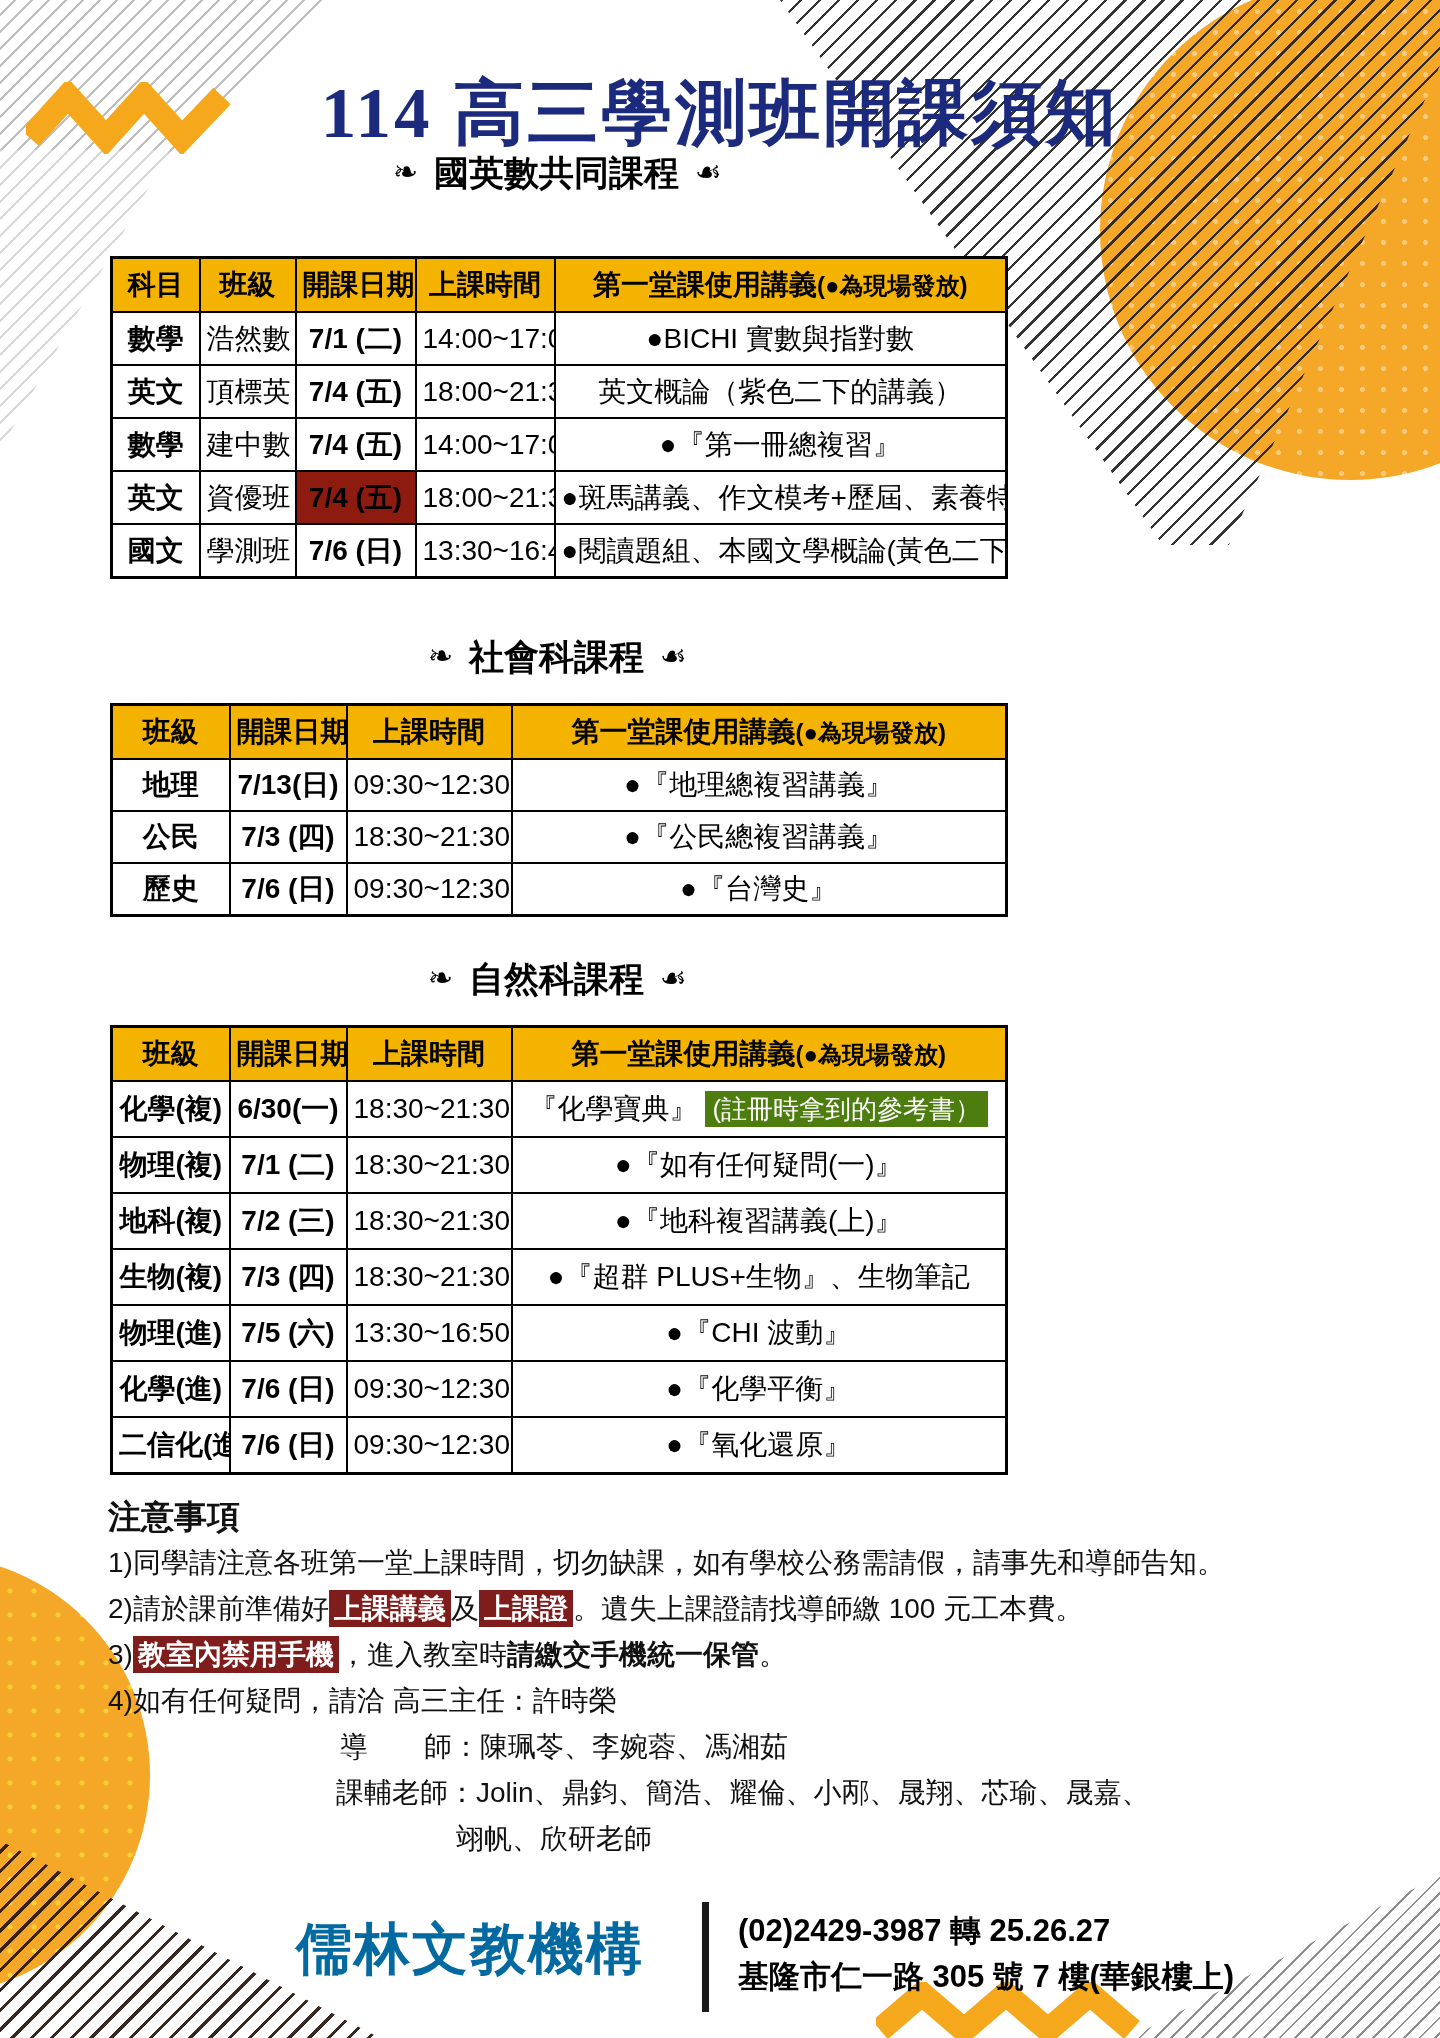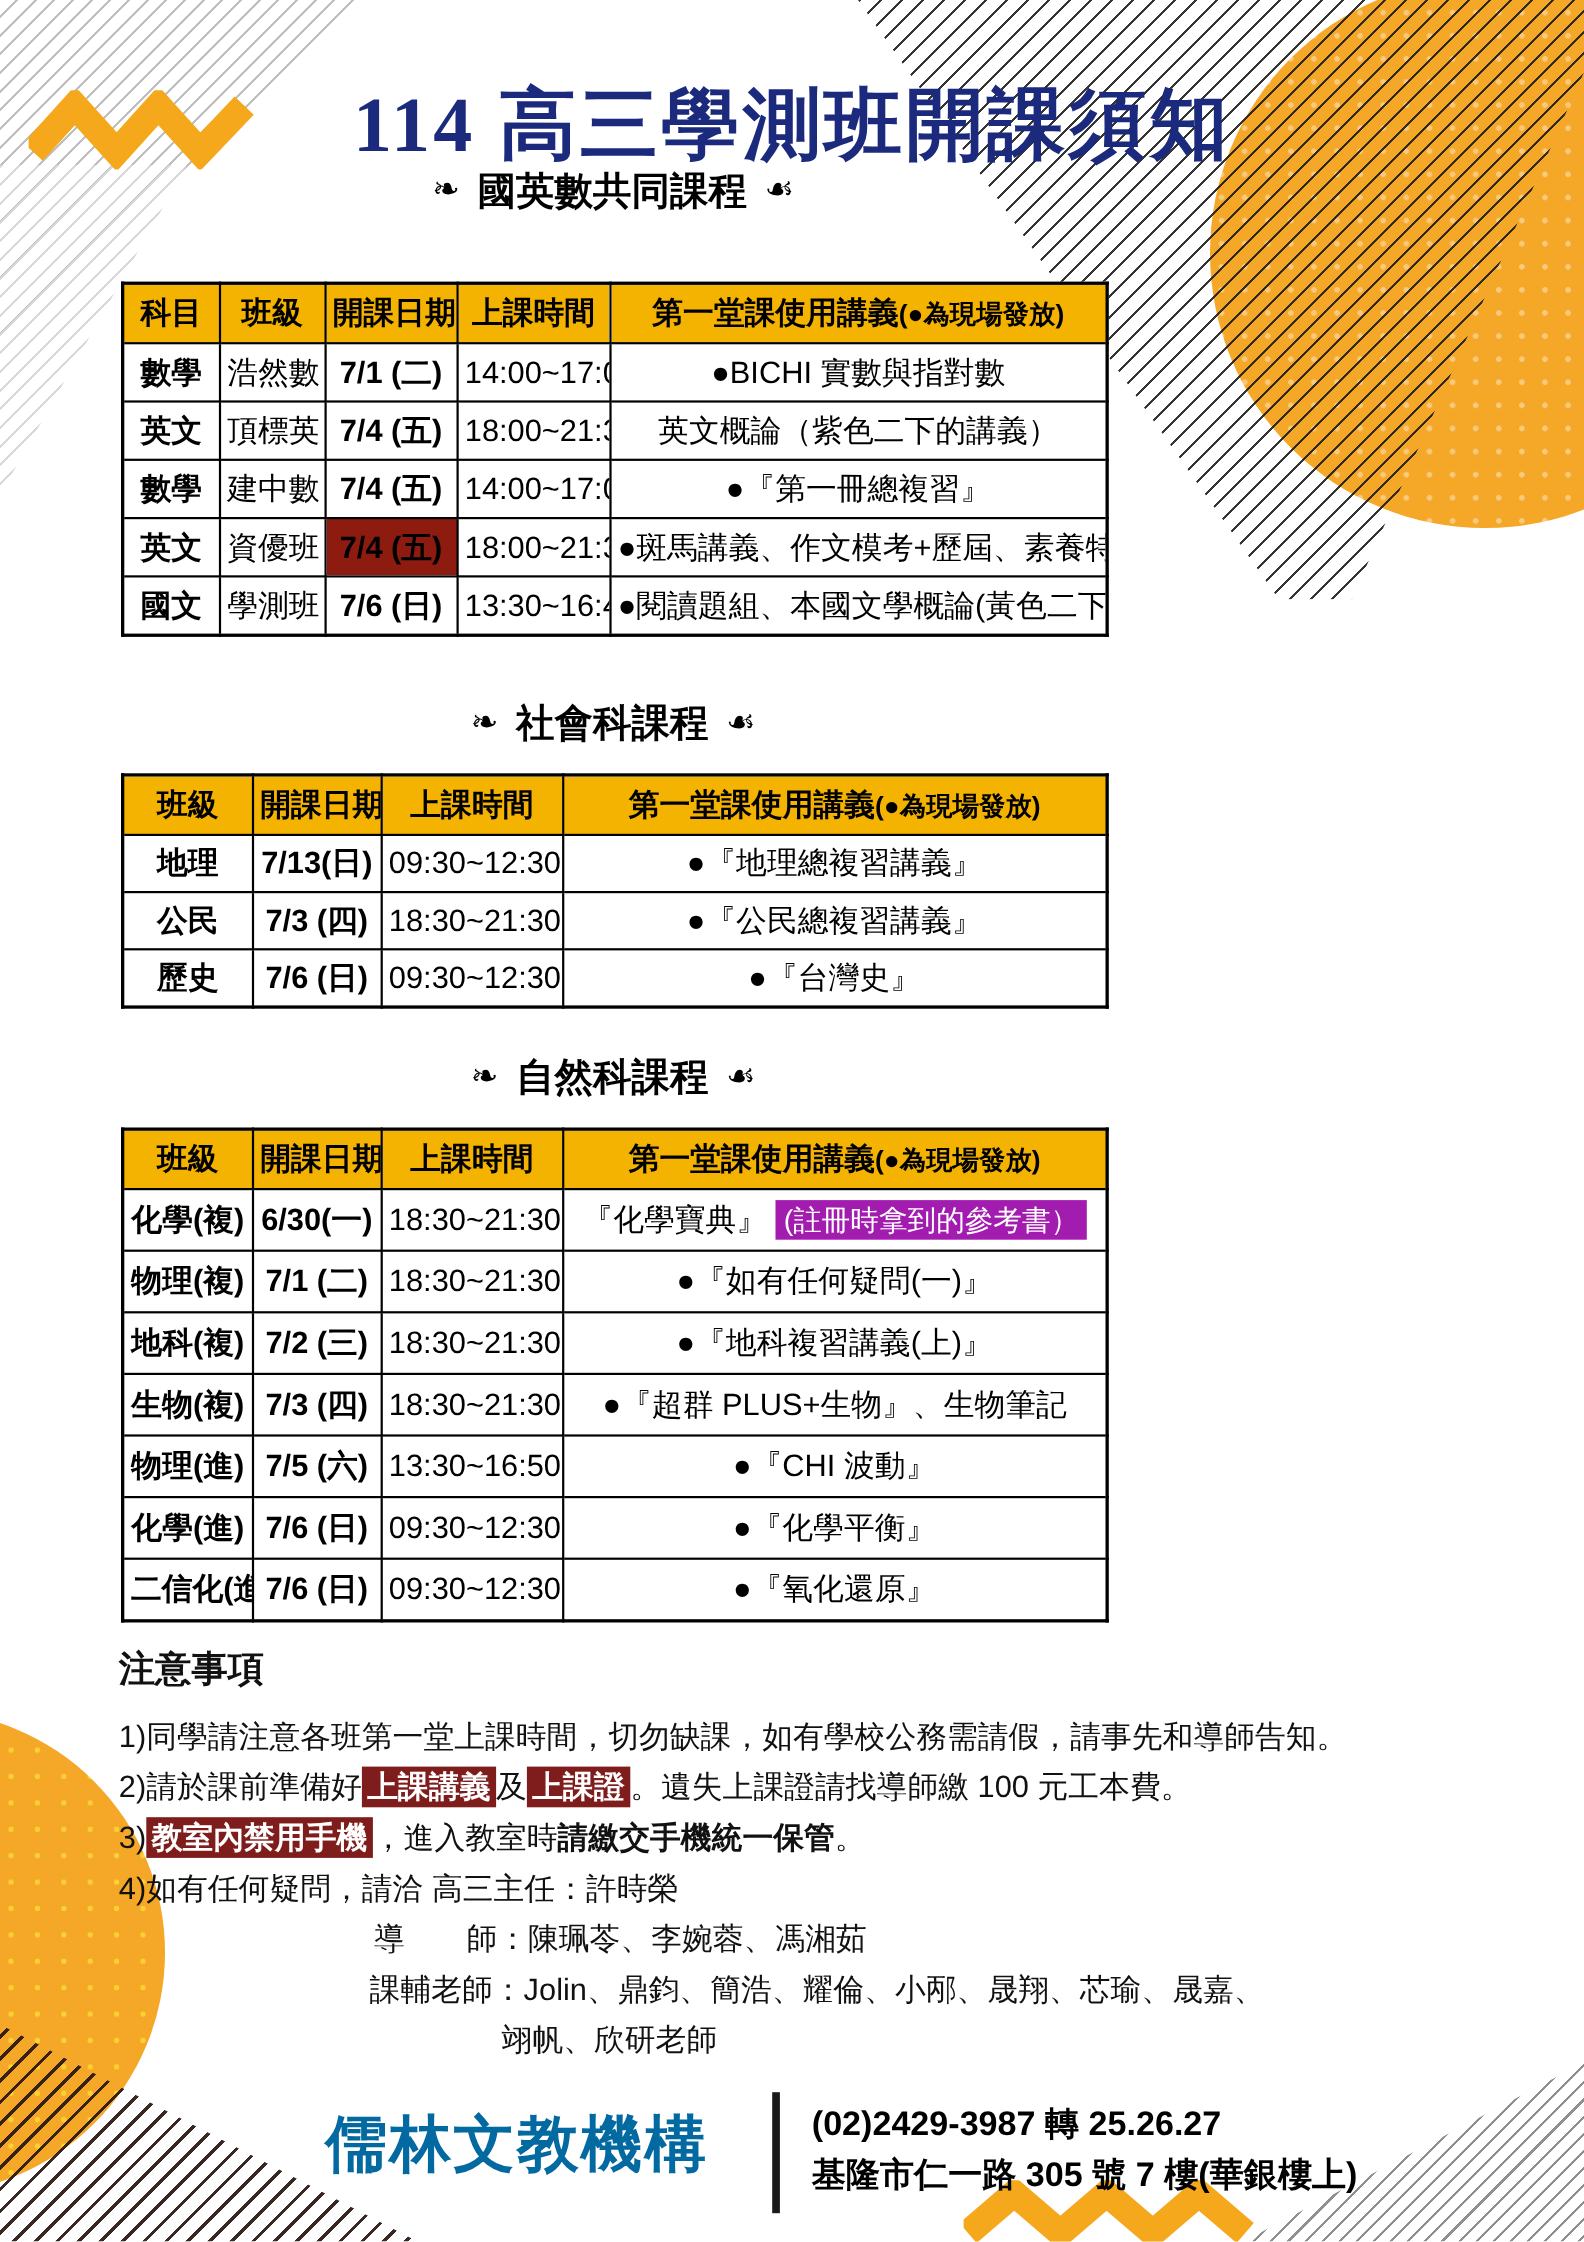--- a/index.html
+++ b/index.html
@@ -50,24 +50,24 @@
   .t3 { top:1025px; width:895px; }
   table.course th, table.course td { border:2.5px solid #000; padding:0 6px; text-align:center;
     font-size:28px; color:#000; overflow:hidden; white-space:nowrap; }
   table.course th { background:#F5B301; font-weight:700; height:52px; }
   .t1 td { height:51px; } .t2 td { height:50px; } .t3 td { height:54px; }
   th .mat-note { font-size:24px; }
   td.c-subj { font-weight:700; }
   td.c-date { font-weight:700; }
   td.c-mat { text-align:left; padding-left:12px; }
   td.red { background:#8E1B10; color:#fff; font-weight:700; }
-  .chem-note { background:#a21caf; color:#fff; font-size:26px; padding:3px 7px; margin-left:8px; }
+  .chem-note { background:#4d7c0f; color:#fff; font-size:26px; padding:3px 7px; margin-left:8px; }
 
   .notes { position:absolute; left:108px; top:1495px; width:1285px; color:#111; }
-  .notes-title { font-size:33px; font-weight:700; margin-bottom:16px; }
+  .notes-title { font-size:33px; font-weight:700; }
   .note-line { font-size:28px; line-height:46px; }
   .hl { background:#7f1d1d; color:#fff; font-weight:700; padding:3px 5px; }
   .b { font-weight:700; }
   .staff1 { margin-left:232px; }
   .staff2 { margin-left:228px; }
   .staff3 { margin-left:348px; }
 
   .footer-brand { position:absolute; left:296px; top:1912px;
     font-family:Liberation Serif, serif; font-weight:700;
     font-size:56px; letter-spacing:2px; color:#0369a1; }

